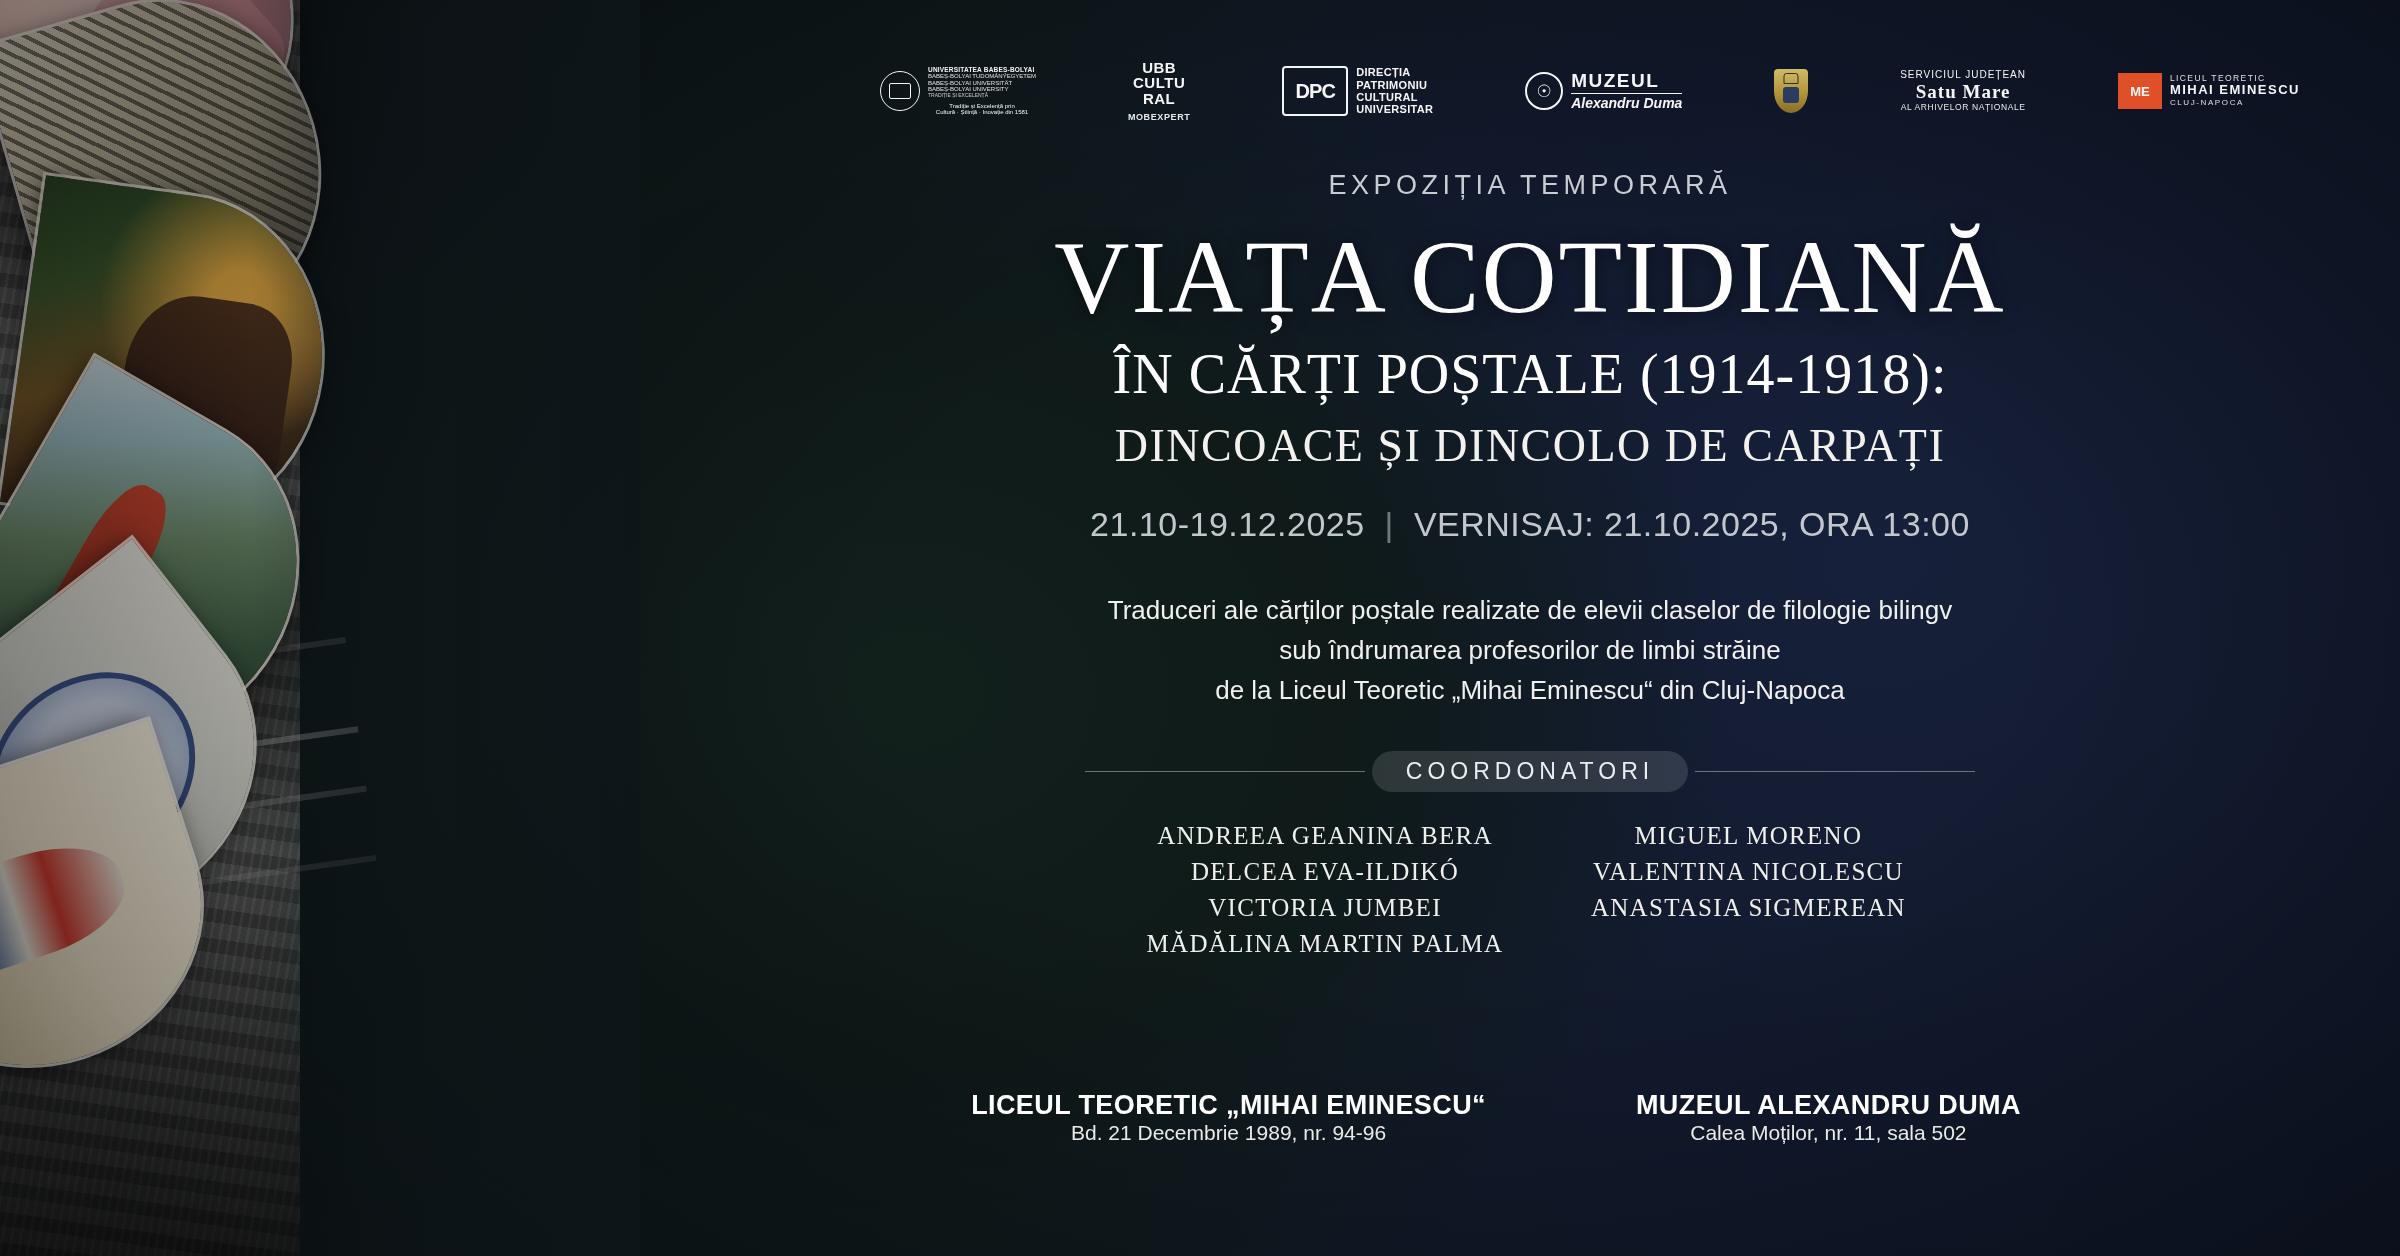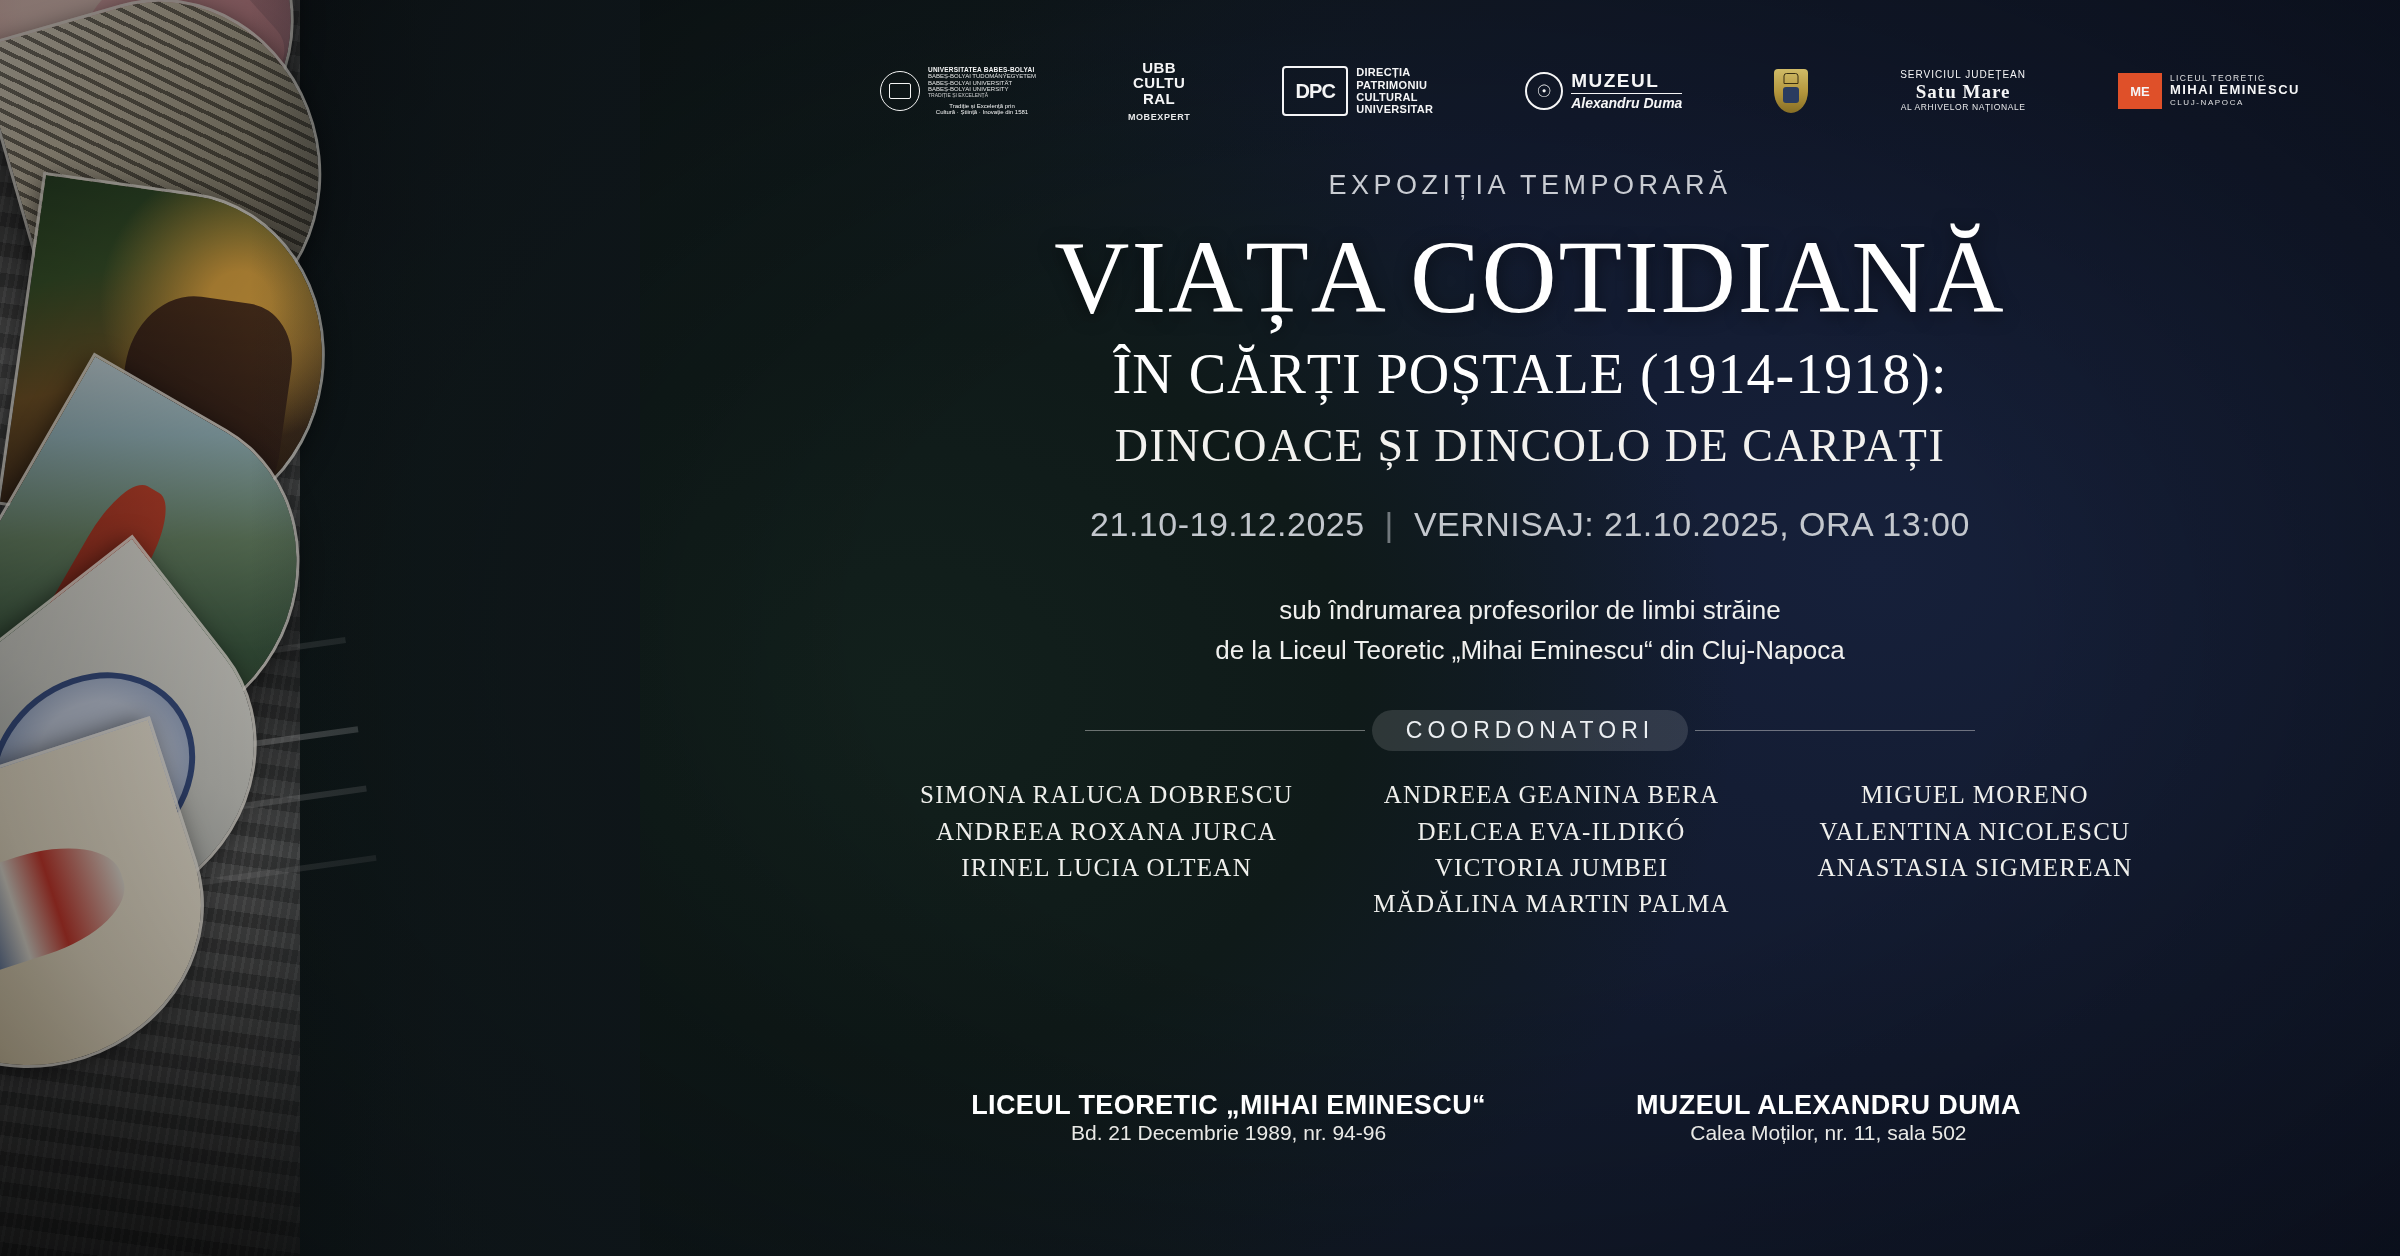--- a/index.html
+++ b/index.html
@@ -291,36 +291,32 @@
     <div class="title2">ÎN CĂRȚI POȘTALE (1914-1918):</div>
     <div class="title3">DINCOACE ȘI DINCOLO DE CARPAȚI</div>
 
     <div class="dates">
       <span>21.10-19.12.2025</span>
       <span class="sep">|</span>
       <span>VERNISAJ: 21.10.2025, ORA 13:00</span>
     </div>
 
     <div class="blurb">
+      <div>Traduceri ale cărților poștale realizate de elevii claselor de filologie bilingv</div>
       <div>sub îndrumarea profesorilor de limbi străine</div>
       <div>de la Liceul Teoretic „Mihai Eminescu“ din Cluj-Napoca</div>
     </div>
 
     <div class="coord-head">
       <div class="rule"></div>
       <div class="coord-pill">COORDONATORI</div>
       <div class="rule"></div>
     </div>
 
     <div class="coord-cols">
-      <div class="col">
-        <div>SIMONA RALUCA DOBRESCU</div>
-        <div>ANDREEA ROXANA JURCA</div>
-        <div>IRINEL LUCIA OLTEAN</div>
-      </div>
       <div class="col">
         <div>ANDREEA GEANINA BERA</div>
         <div>DELCEA EVA-ILDIKÓ</div>
         <div>VICTORIA JUMBEI</div>
         <div>MĂDĂLINA MARTIN PALMA</div>
       </div>
       <div class="col">
         <div>MIGUEL MORENO</div>
         <div>VALENTINA NICOLESCU</div>
         <div>ANASTASIA SIGMEREAN</div>

